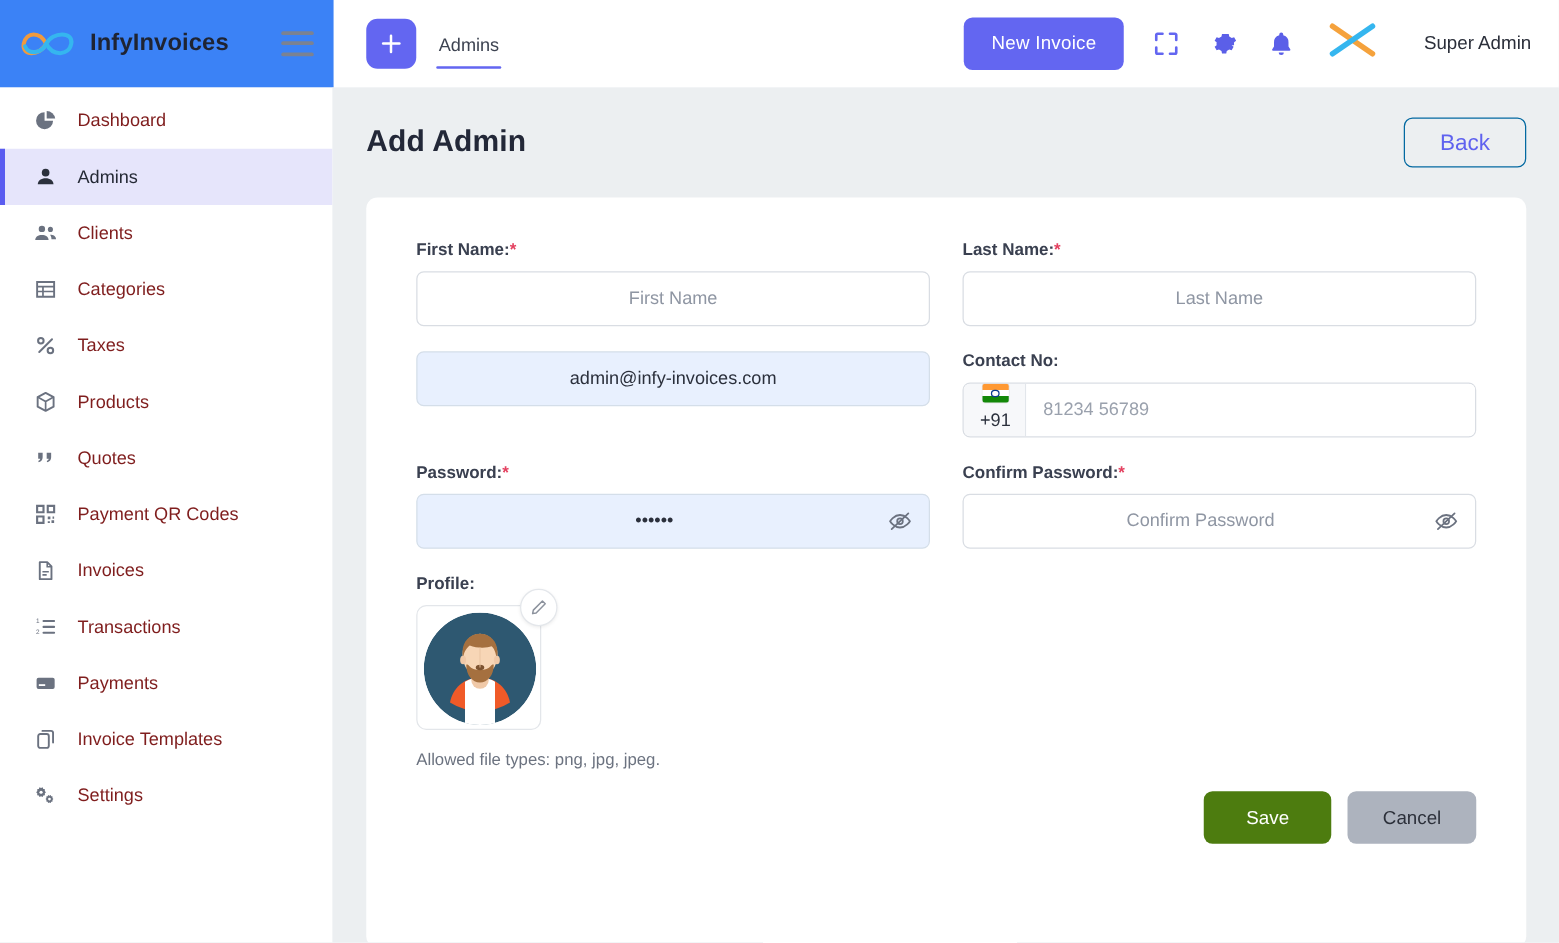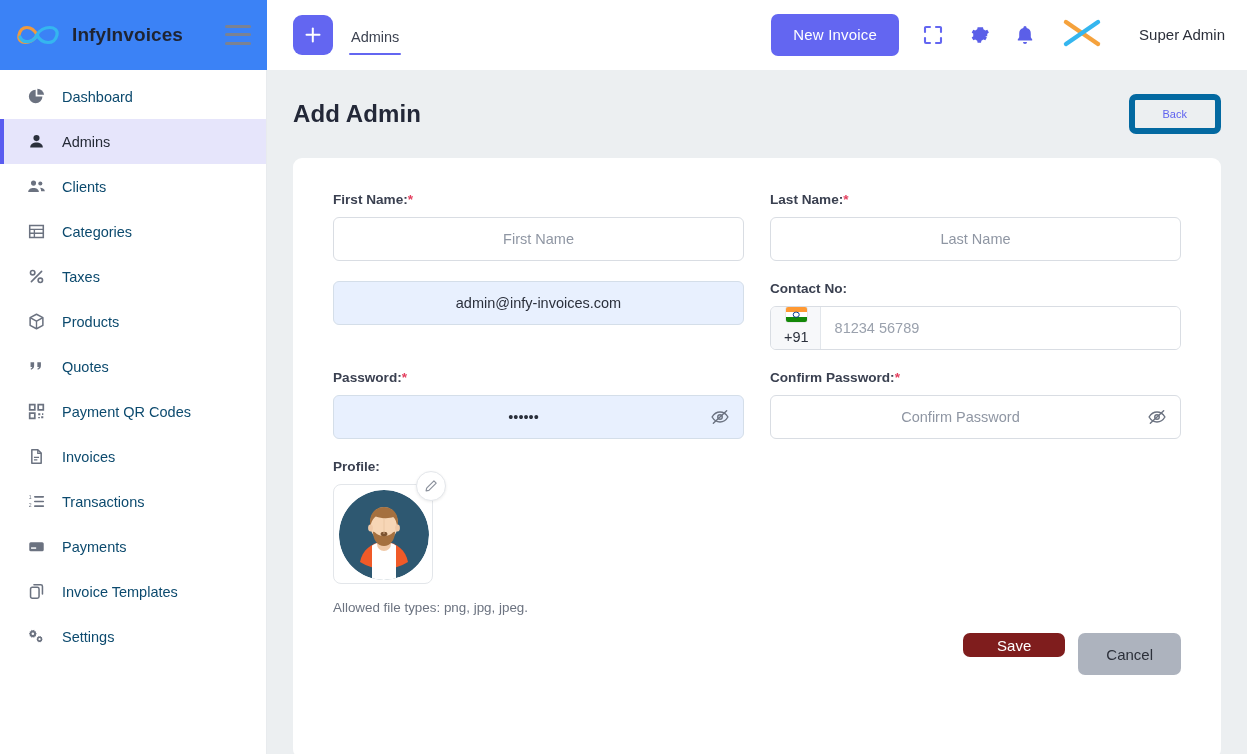--- a/index.html
+++ b/index.html
@@ -69,41 +69,41 @@
   
   .body-row { flex: 1; display: flex; min-height: 0; }
 
   
   .sidebar {
     width: 267px; min-width: 267px; background: #ffffff;
     border-right: 1px solid #e8ebee; padding-top: 4px; overflow: hidden;
   }
   .nav-item {
     position: relative; height: 45px; display: flex; align-items: center;
-    gap: 16px; padding-left: 26px; cursor: pointer; color: #0c4a6e; font-size: 14.5px;
+    gap: 16px; padding-left: 26px; cursor: pointer; color: #7f1d1d; font-size: 14.5px;
   }
   .nav-item .nav-ico { width: 20px; display: flex; justify-content: center; flex: none; }
   .nav-item.active { background: #e6e5fb; color: #252a36; font-weight: 500; }
   .nav-item.active::before {
     content: ""; position: absolute; left: 0; top: 0; bottom: 0; width: 4px; background: #5a5cf0;
   }
   .nav-item.active .nav-ico svg { fill: #2b303c; }
   .nav-ico svg { fill: #6b7280; }
 
   
   .main {
     flex: 1; background: #eceff1; padding: 0 26px; overflow: hidden; position: relative;
   }
   .page-head {
     height: 88px; display: flex; align-items: center; justify-content: space-between;
   }
   .page-title { font-size: 24px; font-weight: 700; color: #232838; letter-spacing: .1px; }
   .back-btn {
-    border: 6px solid #0369a1; color: #5f62ef; background: transparent;
-    border-radius: 7px; height: 40px; padding: 0 28px; font-size: 11px;
+    border: 1px solid #0369a1; color: #5f62ef; background: transparent;
+    border-radius: 7px; height: 40px; padding: 0 28px; font-size: 18px;
     font-family: inherit; cursor: pointer;
   }
   .card {
     background: #fff; border-radius: 9px; padding: 34px 40px 30px;
     min-height: 600px;
   }
   .grid { display: grid; grid-template-columns: 1fr 1fr; column-gap: 26px; row-gap: 0; }
 
   .field { margin-bottom: 20px; }
   .flabel {
@@ -168,22 +168,22 @@
     display: flex; align-items: center; justify-content: center; cursor: pointer;
     box-shadow: 0 1px 3px rgba(0,0,0,.08);
   }
   .allowed-note { margin-top: 16px; font-size: 13.4px; color: #6c7380; }
 
   
   .form-actions {
     display: flex; justify-content: flex-end; gap: 13px; margin-top: 18px;
   }
   .btn-save {
-    background: #7f1d1d; color: #fff; border: none; border-radius: 7px;
-    height: 24px; padding: 0 34px; font-size: 15px; font-family: inherit; cursor: pointer;
+    background: #4d7c0f; color: #fff; border: none; border-radius: 7px;
+    height: 42px; padding: 0 34px; font-size: 15px; font-family: inherit; cursor: pointer;
   }
   .btn-cancel {
     background: #adb3be; color: #2c303a; border: none; border-radius: 7px;
     height: 42px; padding: 0 28px; font-size: 15px; font-family: inherit; cursor: pointer;
   }
 </style>
 </head>
 <body>
 
 <div class="app">

